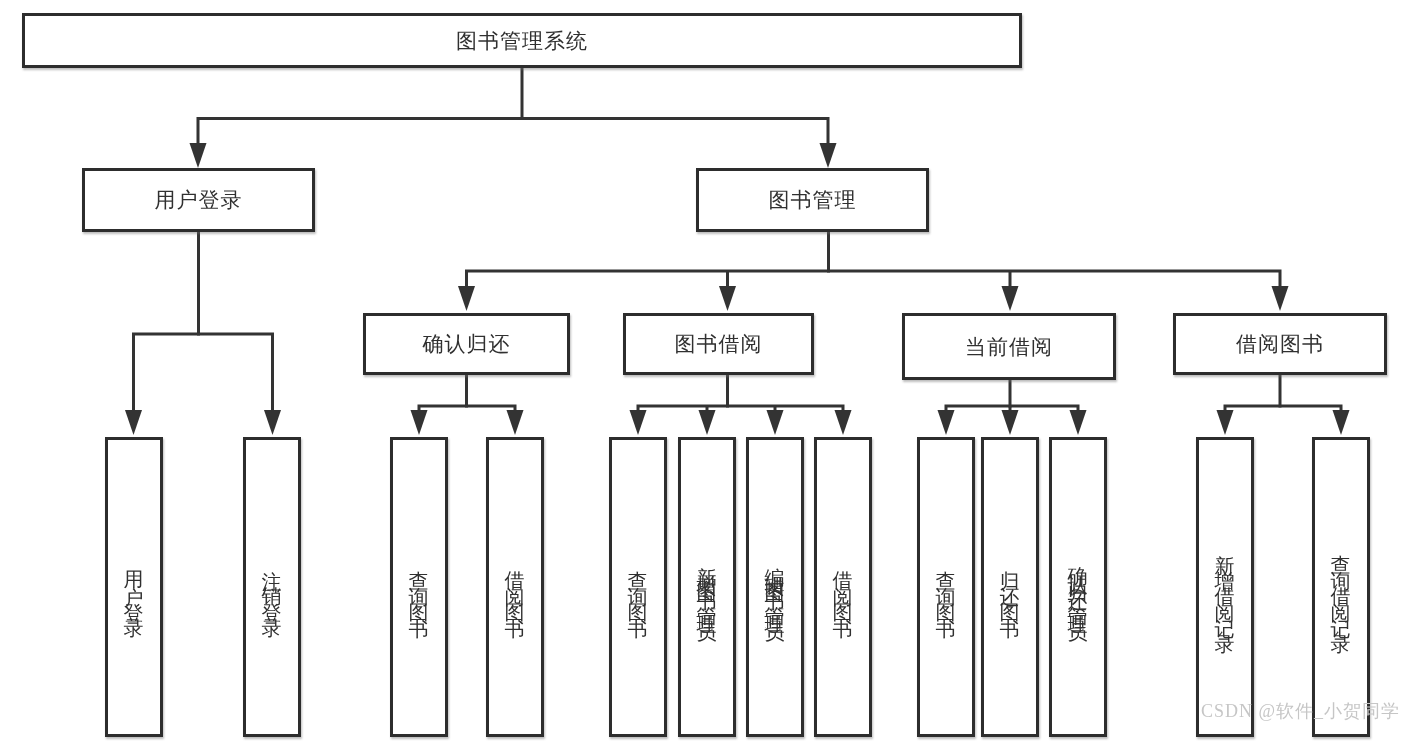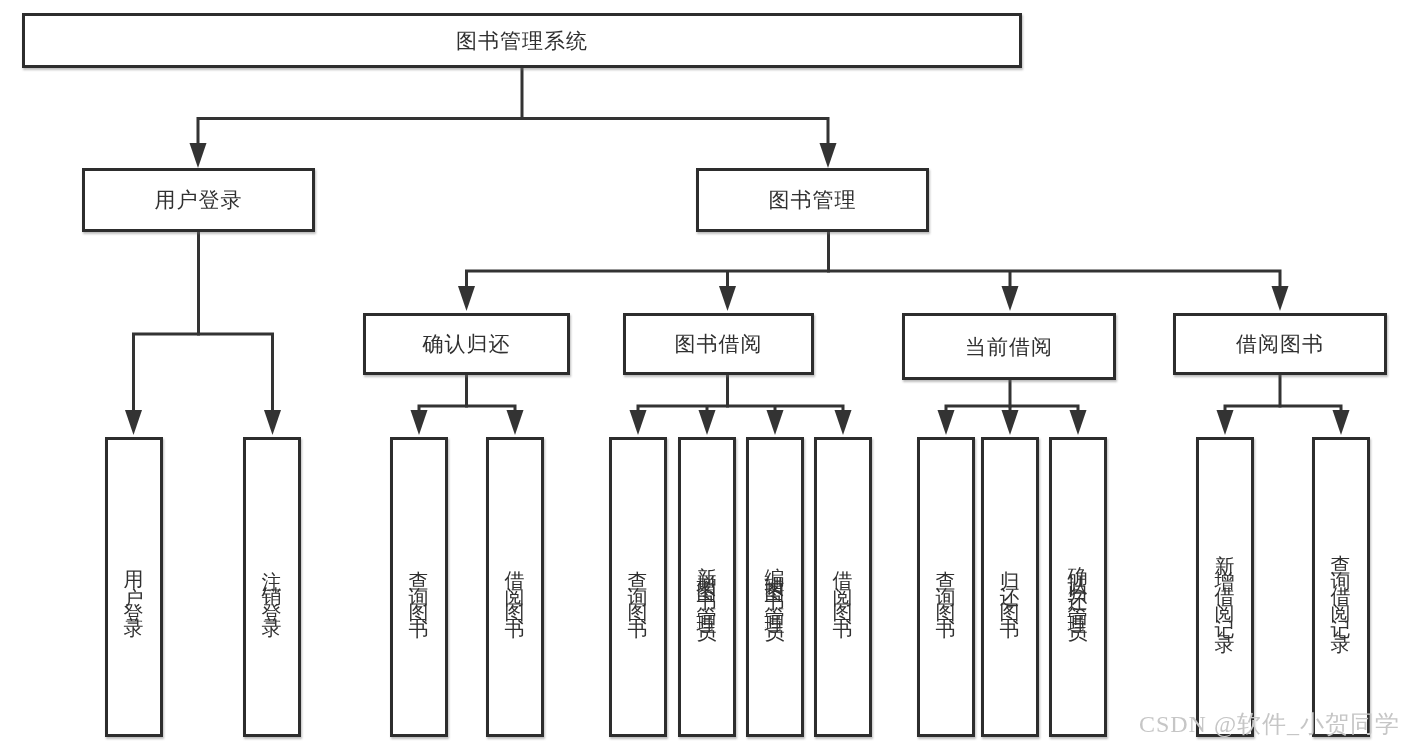--- a/index.html
+++ b/index.html
@@ -36,22 +36,22 @@
   .v-text{
     writing-mode:vertical-rl;
     text-orientation:mixed;
     font-size:20px;
     letter-spacing:16px;
     color:var(--text);
     line-height:1;
   }
   .v-text.tight{letter-spacing:8px;}
   .watermark{
-    position:absolute;right:5px;bottom:7px;
-    font-size:24px;letter-spacing:1px;
+    position:absolute;right:5px;bottom:24px;
+    font-size:18px;letter-spacing:1px;
     color:var(--watermark);
     white-space:nowrap;
   }
 </style>
 </head>
 <body>
 
 <div class="canvas">
 
   <svg class="connectors" width="1405" height="747">

